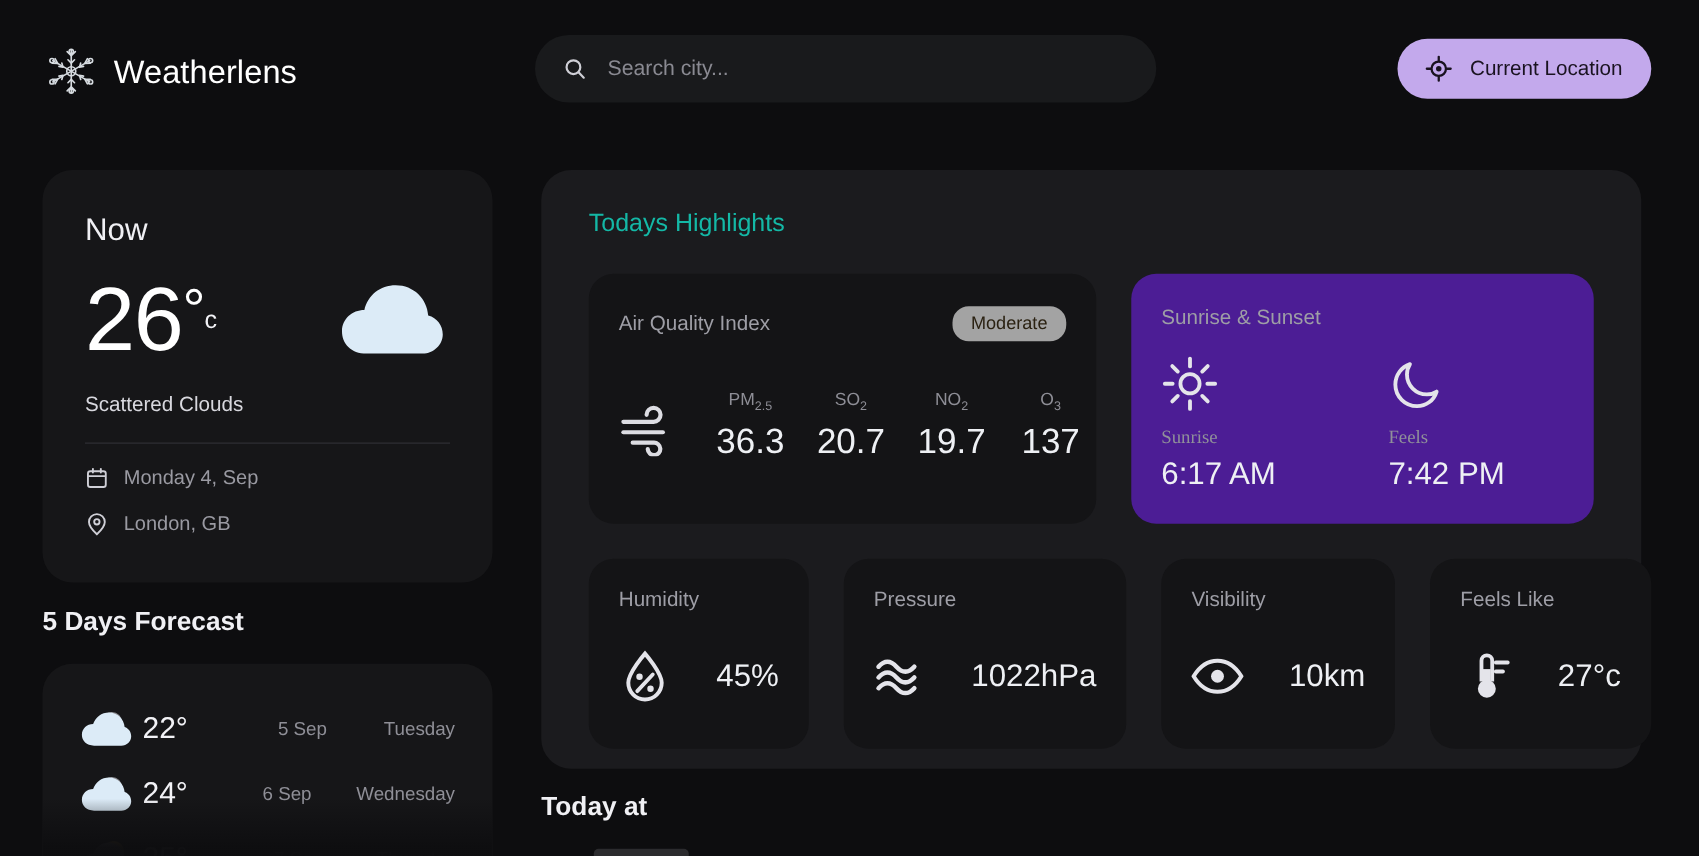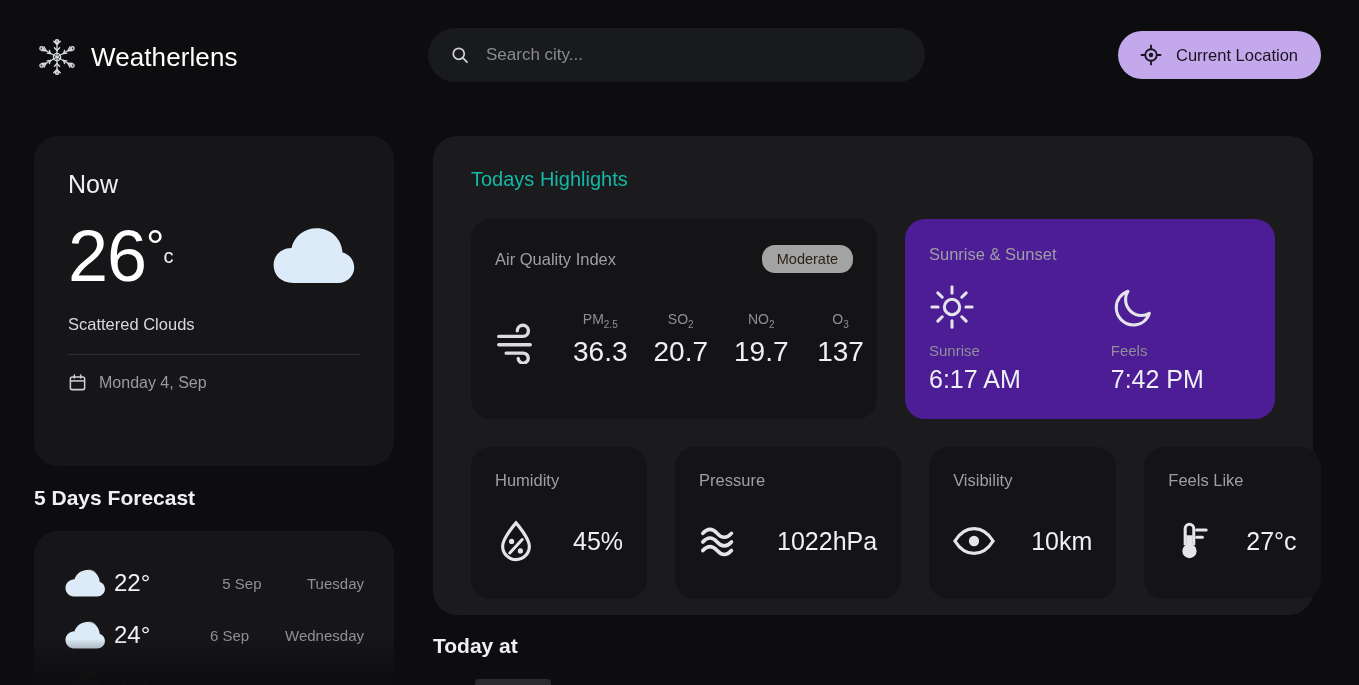--- a/index.html
+++ b/index.html
@@ -128,21 +128,21 @@
   .aqi-metric-val { font-size:28px; font-weight:400; color:#eef0f4; margin-top:6px; }
 
   .sun-card {
     width:380px; height:200px;
     background:#4c1d95; border-radius:20px; padding:26px 24px;
   }
   .sun-label { font-size:16.5px; color:#9e9ea6; }
   .sun-cols { display:flex; gap:90px; margin-top:20px; }
   .sun-col { }
   .sun-icon { width:46px; height:46px; display:block; }
-  .sun-name { font-size:15px; color:#90909a; margin-top:12px; }
+  .sun-name { font-size:15px; color:#90909a; margin-top:12px;font-family:Liberation Serif, serif; }
   .sun-time { font-size:25px; color:#eef0f4; margin-top:6px; }
 
   .hl-bottom { display:flex; gap:28px; margin-top:28px; }
   .metric-card {
     flex:1; height:152px;
     background:#141416; border-radius:20px; padding:24px 24px;
   }
   .metric-label { font-size:16.5px; color:#9e9ea6; }
   .metric-body { display:flex; align-items:center; gap:36px; margin-top:30px; }
   .metric-icon { width:42px; height:42px; flex:none; }
@@ -234,20 +234,27 @@
     <div class="meta-row">
       <svg class="meta-icon" viewBox="0 0 24 24">
         <rect x="3" y="5" width="18" height="16" rx="2.4" fill="none" stroke="#cfcfd6" stroke-width="1.9"></rect>
         <line x1="3" y1="10" x2="21" y2="10" stroke="#cfcfd6" stroke-width="1.9"></line>
         <line x1="8" y1="2.6" x2="8" y2="6.4" stroke="#cfcfd6" stroke-width="1.9" stroke-linecap="round"></line>
         <line x1="16" y1="2.6" x2="16" y2="6.4" stroke="#cfcfd6" stroke-width="1.9" stroke-linecap="round"></line>
       </svg>
       <span class="meta-text">Monday 4, Sep</span>
     </div>
 
+    <div class="meta-row">
+      <svg class="meta-icon" viewBox="0 0 24 24">
+        <path d="M12 22 C12 22 20 14.6 20 9.6 C20 5.1 16.4 1.7 12 1.7 C7.6 1.7 4 5.1 4 9.6 C4 14.6 12 22 12 22 Z" fill="none" stroke="#cfcfd6" stroke-width="1.9"></path>
+        <circle cx="12" cy="9.4" r="2.7" fill="none" stroke="#cfcfd6" stroke-width="1.9"></circle>
+      </svg>
+      <span class="meta-text">London, GB</span>
+    </div>
   </div>
 
   <div class="forecast-title">5 Days Forecast</div>
 
   <div class="forecast-card">
 
     <div class="fc-row">
       <svg class="fc-icon" viewBox="0 0 56 44">
         <circle cx="34" cy="15" r="11" fill="#8b8b90"></circle>
         <path d="M15 40 C7 40 2 35 2 28.5 C2 22 7.4 17 14 17 C16.3 9.6 23 4.6 31 4.6

